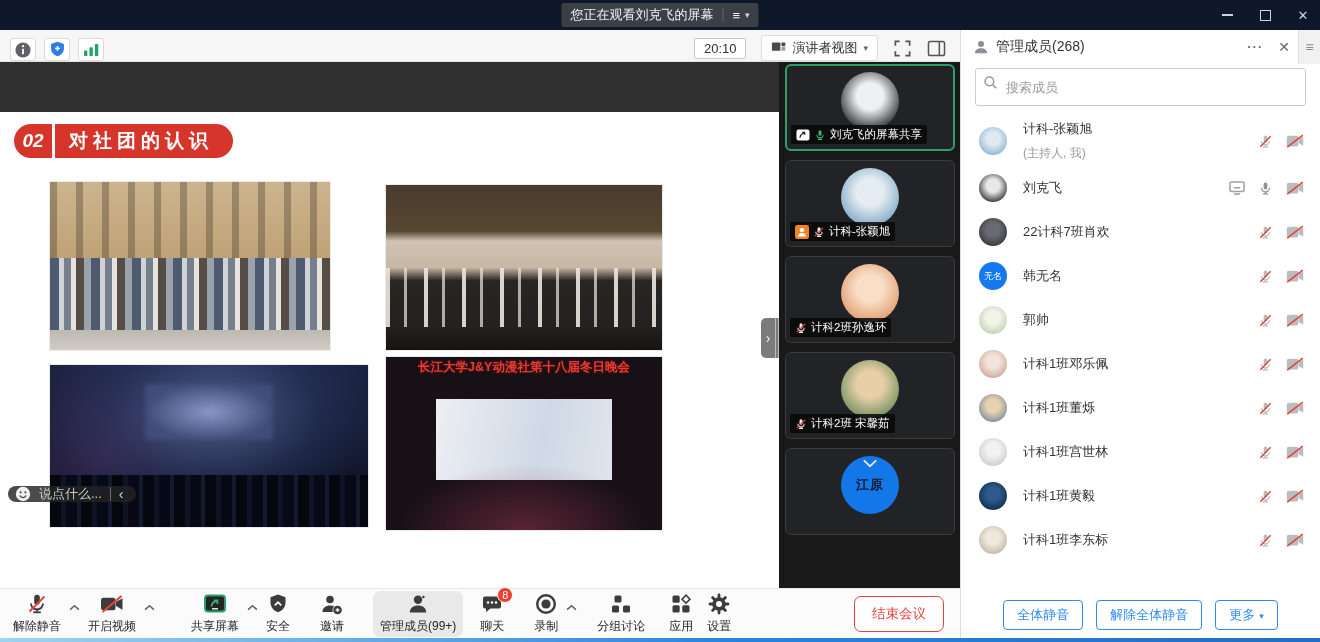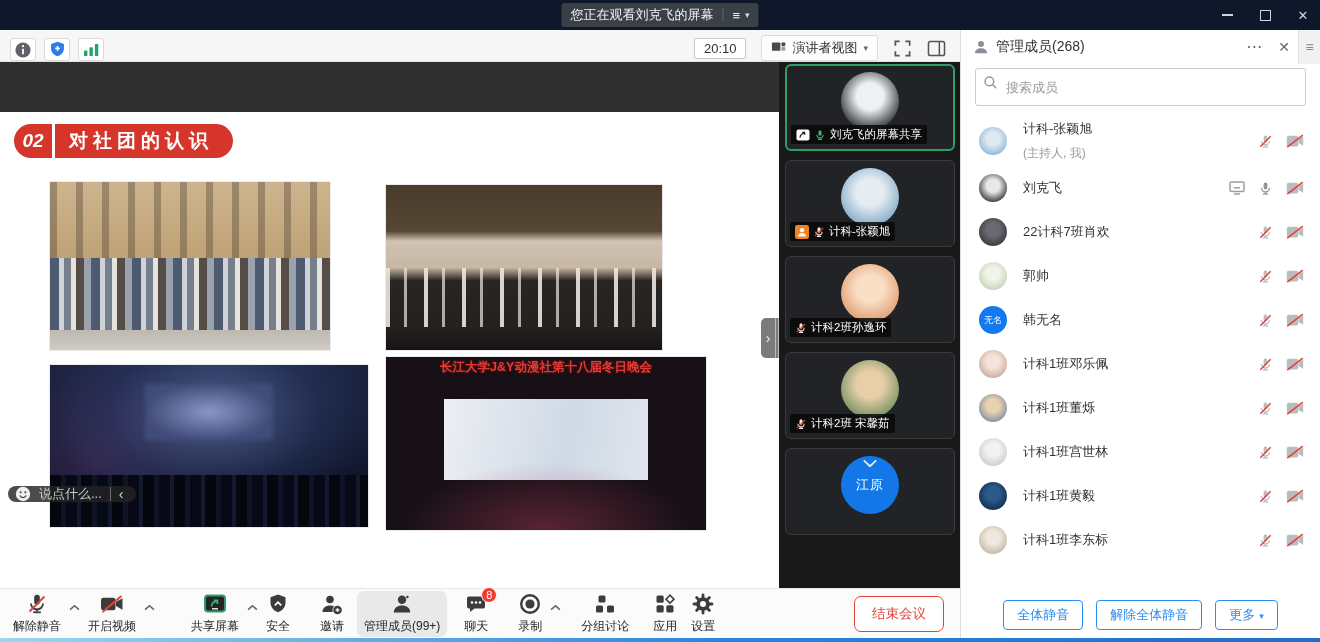--- a/index.html
+++ b/index.html
@@ -52,41 +52,41 @@
       background:repeating-linear-gradient(90deg, rgba(235,230,222,.9) 0 4px, rgba(30,27,24,0) 4px 18px, rgba(235,230,222,.7) 18px 21px, rgba(30,27,24,0) 21px 38px);}
   .p3{left:50px;top:253px;width:318px;height:162px;
       background:
         radial-gradient(ellipse at 52% 30%, rgba(120,140,200,.55), rgba(60,80,140,.25) 45%, transparent 70%),
         radial-gradient(circle at 15% 60%, rgba(140,80,160,.25), transparent 40%),
         linear-gradient(180deg,#1a2240 0%,#141b33 45%,#10152a 70%,#0a0d1c 100%);}
   .p3::before{content:"";position:absolute;left:30%;top:12%;width:40%;height:34%;
       background:radial-gradient(#9aa8d8,#44507e 70%);opacity:.8;filter:blur(2px);}
   .p3::after{content:"";position:absolute;left:0;right:0;top:68%;height:32%;
       background:repeating-linear-gradient(90deg,#05070f 0 11px,#0e1426 11px 16px,#070a16 16px 27px,#131a30 27px 31px);}
-  .p4{left:386px;top:245px;width:320px;height:173px;background:#171016;}
+  .p4{left:386px;top:245px;width:276px;height:173px;background:#171016;}
   .p4 .led{position:absolute;top:2px;left:0;right:0;text-align:center;color:#e23b33;font-size:12.5px;font-weight:bold;white-space:nowrap;overflow:hidden;text-shadow:0 0 3px #7a1010;}
   .p4 .screen{position:absolute;left:18%;top:24%;width:64%;height:47%;background:linear-gradient(100deg,#eceff3,#cfd9e6 60%,#dfe5ec);}
   .p4 .glow{position:absolute;left:0;right:0;bottom:0;height:42%;background:radial-gradient(ellipse at 50% 100%, rgba(170,60,90,.45), transparent 65%);}
 
   .chat-pill{position:absolute;left:8px;top:374px;height:16px;display:flex;align-items:center;gap:8px;
       background:rgba(35,35,35,.82);border-radius:15px;padding:0 12px 0 7px;color:#c8c8c8;font-size:13px;cursor:text;}
   .chat-div{width:1px;height:14px;background:#6a6a6a;}
   .chat-collapse{color:#ddd;font-size:14px;cursor:pointer;}
 
   .collapse-handle{position:absolute;right:0;top:256px;width:18px;height:40px;background:#7b7b7b;
       border-radius:5px 0 0 5px;display:flex;align-items:center;justify-content:center;
       color:#efefef;font-size:14px;cursor:pointer;border-right:4px double #bdbdbd;}
 
   
   .video-strip{width:181px;flex:0 0 181px;background:#191919;display:flex;flex-direction:column;gap:9px;padding:2px 5px 0 6px;overflow:hidden;}
   .v-tile{position:relative;height:87px;flex:0 0 87px;background:#222326;border:1px solid #3b3b3e;border-radius:6px;cursor:pointer;}
   .v-tile.speaking{border:2px solid #2e9e68;padding-left:32px;}
   .v-avatar{position:absolute;left:50%;top:42%;transform:translate(-50%,-50%);width:58px;height:58px;border-radius:50%;
       display:flex;align-items:center;justify-content:center;}
-  .v-avatar span{color:#ffffff;font-size:13px;letter-spacing:1px;}
+  .v-avatar span{color:#0f172a;font-size:13px;letter-spacing:1px;font-weight:bold;}
   .v-label{position:absolute;left:4px;bottom:5px;max-width:165px;display:flex;align-items:center;gap:4px;
       background:rgba(8,8,8,.85);padding:2px 5px;border-radius:2px;color:#fff;font-size:11.5px;white-space:nowrap;overflow:hidden;}
   .v-scroll{position:absolute;left:50%;top:5px;transform:translateX(-50%);z-index:2;cursor:pointer;}
 
   
   .control-bar{height:50px;flex:0 0 50px;background:#fbfbfb;border-top:1px solid #e8e8e8;display:flex;align-items:center;padding-left:6px;}
   .cb-group{display:flex;align-items:center;}
   .cb-item{display:flex;flex-direction:column;align-items:center;justify-content:center;gap:2px;height:46px;padding:0 7px;border-radius:7px;cursor:pointer;}
   .cb-item.active{background:#e9e9e9;}
   .cb-ic{height:23px;display:flex;align-items:center;justify-content:center;position:relative;}
@@ -399,21 +399,21 @@
                   <path d="M2.5 19c0-4.2 3.2-6.6 7.5-6.6 1.6 0 3 .3 4.2.9a5 5 0 0 0-1.7 3.8c0 .7.1 1.3.4 1.9z" fill="#3c3c3c"></path>
                   <circle cx="17.5" cy="17" r="4.3" fill="#3c3c3c"></circle>
                   <line x1="17.5" y1="15.1" x2="17.5" y2="18.9" stroke="#fbfbfb" stroke-width="1.4"></line>
                   <line x1="15.6" y1="17" x2="19.4" y2="17" stroke="#fbfbfb" stroke-width="1.4"></line>
                 </svg>
               </div>
       <div class="cb-label">邀请</div>
     </div>
 
   </div>
-  <div class="cb-group" style="margin-left:6px">
+  <div class="cb-group" style="margin-left:22px">
     <div class="cb-item active">
       <div class="cb-ic">
                 <svg width="22" height="22" viewBox="0 0 22 22">
                   <circle cx="11" cy="6.8" r="4.2" fill="#3c3c3c"></circle>
                   <path d="M2.8 19.5c0-4.6 3.6-7 8.2-7s8.2 2.4 8.2 7z" fill="#3c3c3c"></path>
                   <circle cx="16.4" cy="4" r="1.2" fill="#3c3c3c"></circle>
                 </svg>
               </div>
       <div class="cb-label">管理成员(99+)</div>
     </div>
@@ -595,23 +595,25 @@
       <span class="st-ic">
               <svg width="18" height="14.040000000000001" viewBox="0 0 18 14">
                 <rect x="0.8" y="1.8" width="11.5" height="10.6" rx="2" fill="#b9bdc2"></rect>
                 <path d="M12.6 5.2l4.6-2.7v9.2l-4.6-2.7z" fill="#b9bdc2"></path>
                 <line x1="1.2" y1="13" x2="16.8" y2="1" stroke="#e2443a" stroke-width="1.6"></line>
               </svg>
             </span>
     </div>
   </div>
   <div class="m-row">
-    <div class="m-avatar" style="background:radial-gradient(circle at 50% 42%, #f2f4ea 0%, #f2f4ea 30%, #c3d2b4 80%)"></div>
-    <div>
-      <div class="m-name">郭帅</div>
+    <div class="m-avatar" style="background:#1478f0">
+            <span>无名</span>
+          </div>
+    <div>
+      <div class="m-name">韩无名</div>
 
     </div>
     <div class="m-status">
 
       <span class="st-ic">
               <svg width="15" height="15" viewBox="0 0 16 16">
                 <rect x="6" y="1.5" width="4" height="7.5" rx="2" fill="#b9bdc2"></rect>
                 <path d="M3.8 7.5a4.2 4.2 0 0 0 8.4 0" fill="none" stroke="#b9bdc2" stroke-width="1.4"></path>
                 <line x1="8" y1="11.8" x2="8" y2="13.4" stroke="#b9bdc2" stroke-width="1.4"></line>
                 <line x1="5.2" y1="13.8" x2="10.8" y2="13.8" stroke="#b9bdc2" stroke-width="1.4"></line>
@@ -621,25 +623,23 @@
       <span class="st-ic">
               <svg width="18" height="14.040000000000001" viewBox="0 0 18 14">
                 <rect x="0.8" y="1.8" width="11.5" height="10.6" rx="2" fill="#b9bdc2"></rect>
                 <path d="M12.6 5.2l4.6-2.7v9.2l-4.6-2.7z" fill="#b9bdc2"></path>
                 <line x1="1.2" y1="13" x2="16.8" y2="1" stroke="#e2443a" stroke-width="1.6"></line>
               </svg>
             </span>
     </div>
   </div>
   <div class="m-row">
-    <div class="m-avatar" style="background:#1478f0">
-            <span>无名</span>
-          </div>
-    <div>
-      <div class="m-name">韩无名</div>
+    <div class="m-avatar" style="background:radial-gradient(circle at 50% 42%, #f2f4ea 0%, #f2f4ea 30%, #c3d2b4 80%)"></div>
+    <div>
+      <div class="m-name">郭帅</div>
 
     </div>
     <div class="m-status">
 
       <span class="st-ic">
               <svg width="15" height="15" viewBox="0 0 16 16">
                 <rect x="6" y="1.5" width="4" height="7.5" rx="2" fill="#b9bdc2"></rect>
                 <path d="M3.8 7.5a4.2 4.2 0 0 0 8.4 0" fill="none" stroke="#b9bdc2" stroke-width="1.4"></path>
                 <line x1="8" y1="11.8" x2="8" y2="13.4" stroke="#b9bdc2" stroke-width="1.4"></line>
                 <line x1="5.2" y1="13.8" x2="10.8" y2="13.8" stroke="#b9bdc2" stroke-width="1.4"></line>

